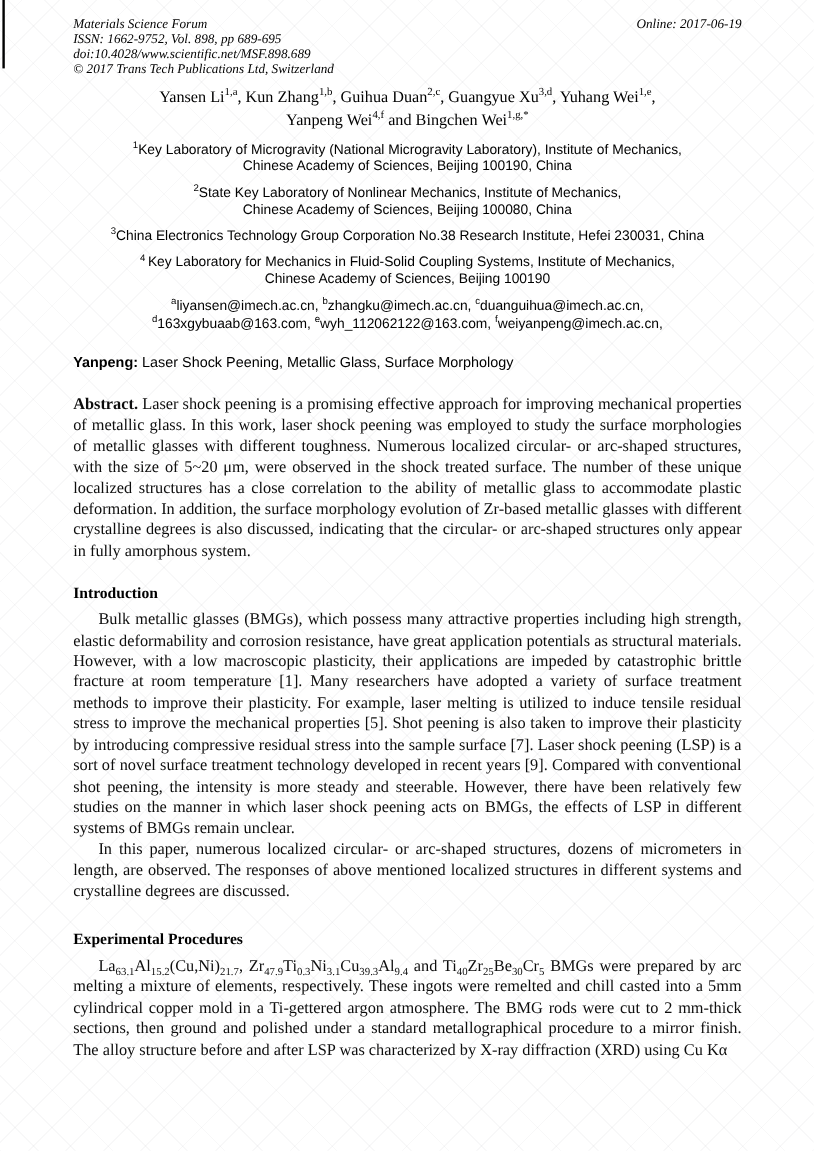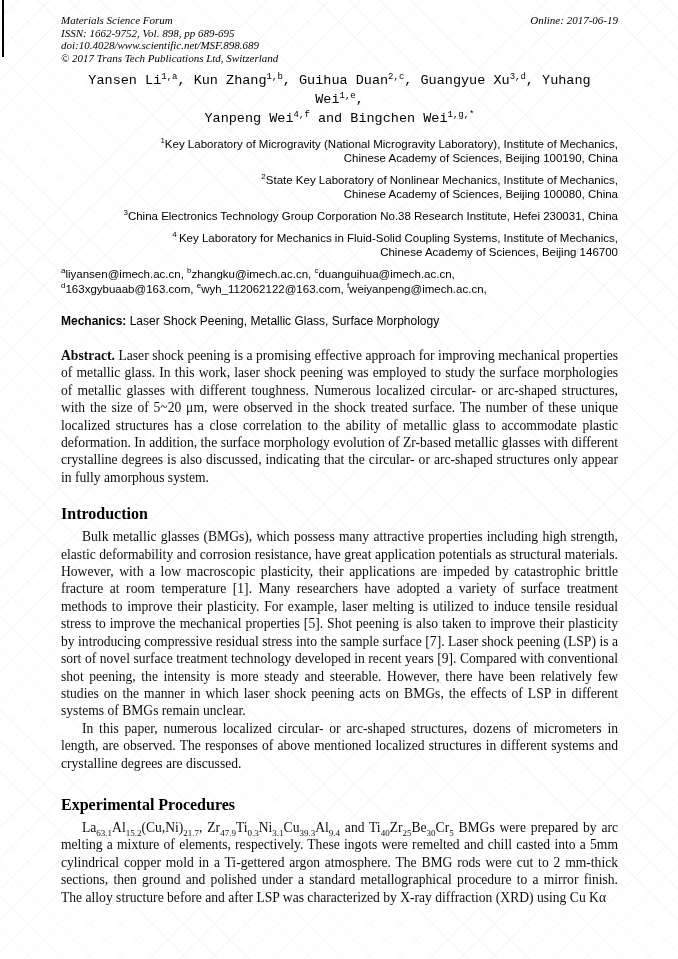--- a/index.html
+++ b/index.html
@@ -43,39 +43,39 @@
     text-align: center;
     font-family: "Liberation Sans", sans-serif;
     font-size: 16px; font-weight: bold;
     line-height: 19px;
     color: #000;
   }
   
   .authors {
     margin-top: 7px;
     text-align: center;
-    font-family: Liberation Mono, monospace;
+    font-family: Liberation Serif, serif;
     font-size: 13.5px; line-height: 19px;
     color: #000;
   }
   .authors sup { font-size: 9px; vertical-align: super; line-height: 0; }
   
   .affiliations {
     margin-top: 9px;
-    text-align: right;
+    text-align: center;
     font-family: "Liberation Sans", sans-serif;
     font-size: 11.5px; line-height: 14px;
     color: #000;
   }
   .affiliation { margin-bottom: 8px; }
   .affiliation sup { font-size: 8px; vertical-align: super; line-height: 0; }
   
   .emails {
     margin-top: 3px;
-    text-align: left;
+    text-align: center;
     font-family: "Liberation Sans", sans-serif;
     font-size: 11.5px; line-height: 15px;
     color: #000;
   }
   .emails sup { font-size: 8px; vertical-align: super; line-height: 0; }
   
   .keywords {
     margin-top: 17px;
     font-family: "Liberation Sans", sans-serif;
     font-size: 12px; line-height: 15px;
@@ -86,21 +86,21 @@
   .body-text {
     font-family: "Liberation Serif", serif;
     font-size: 13.6px; line-height: 17.4px;
     text-align: justify;
     color: #0d0d0d;
   }
   .abstract { margin-top: 18px; }
   .indent { text-indent: 21px; }
   h2.section-heading {
     font-family: "Liberation Serif", serif;
-    font-size: 16px; font-weight: bold;
+    font-size: 13px; font-weight: bold;
     color: #000;
   }
   .heading-intro { margin-top: 19px; margin-bottom: 5px; }
   .heading-exp   { margin-top: 24px; margin-bottom: 5px; }
   sub { font-size: 9px; vertical-align: sub; line-height: 0; }
 </style>
 </head>
 <body>
 
 <div class="watermark"></div>
@@ -132,30 +132,30 @@
     <div class="affiliation">
       <div><sup>2</sup><span>State Key Laboratory of Nonlinear Mechanics, Institute of Mechanics,</span></div>
       <div>Chinese Academy of Sciences, Beijing 100080, China</div>
     </div>
     <div class="affiliation">
       <div><sup>3</sup><span>China Electronics Technology Group Corporation No.38 Research Institute, Hefei 230031, China</span></div>
       <div></div>
     </div>
     <div class="affiliation">
       <div><sup>4 </sup><span>Key Laboratory for Mechanics in Fluid-Solid Coupling Systems, Institute of Mechanics,</span></div>
-      <div>Chinese Academy of Sciences, Beijing 146700</div>
+      <div>Chinese Academy of Sciences, Beijing 100190</div>
     </div>
   </div>
 
   <div class="emails">
     <div><span><sup>a</sup><span>liyansen@imech.ac.cn</span><span>, </span></span><span><sup>b</sup><span>zhangku@imech.ac.cn</span><span>, </span></span><span><sup>c</sup><span>duanguihua@imech.ac.cn</span><span>,</span></span></div>
     <div><span><sup>d</sup><span>163xgybuaab@163.com</span><span>, </span></span><span><sup>e</sup><span>wyh_112062122@163.com</span><span>, </span></span><span><sup>f</sup><span>weiyanpeng@imech.ac.cn</span><span>,</span></span></div>
   </div>
 
-  <div class="keywords"><b>Mechanics:</b><span> Laser Shock Peening, Metallic Glass, Surface Morphology</span></div>
+  <div class="keywords"><b>Yanpeng:</b><span> Laser Shock Peening, Metallic Glass, Surface Morphology</span></div>
 
   <p class="body-text abstract"><b>Abstract.</b><span> Laser shock peening is a promising effective approach for improving mechanical properties of metallic glass. In this work, laser shock peening was employed to study the surface morphologies of metallic glasses with different toughness. Numerous localized circular- or arc-shaped structures, with the size of 5~20 μm, were observed in the shock treated surface. The number of these unique localized structures has a close correlation to the ability of metallic glass to accommodate plastic deformation. In addition, the surface morphology evolution of Zr-based metallic glasses with different crystalline degrees is also discussed, indicating that the circular- or arc-shaped structures only appear in fully amorphous system.</span></p>
 
   <h2 class="section-heading heading-intro">Introduction</h2>
   <p class="body-text indent">Bulk metallic glasses (BMGs), which possess many attractive properties including high strength, elastic deformability and corrosion resistance, have great application potentials as structural materials. However, with a low macroscopic plasticity, their applications are impeded by catastrophic brittle fracture at room temperature [1]. Many researchers have adopted a variety of surface treatment methods to improve their plasticity. For example, laser melting is utilized to induce tensile residual stress to improve the mechanical properties [5]. Shot peening is also taken to improve their plasticity by introducing compressive residual stress into the sample surface [7]. Laser shock peening (LSP) is a sort of novel surface treatment technology developed in recent years [9]. Compared with conventional shot peening, the intensity is more steady and steerable. However, there have been relatively few studies on the manner in which laser shock peening acts on BMGs, the effects of LSP in different systems of BMGs remain unclear.</p>
   <p class="body-text indent">In this paper, numerous localized circular- or arc-shaped structures, dozens of micrometers in length, are observed. The responses of above mentioned localized structures in different systems and crystalline degrees are discussed.</p>
 
   <h2 class="section-heading heading-exp">Experimental Procedures</h2>
   <p class="body-text indent"><span><span>La</span><sub>63.1</sub><span>Al</span><sub>15.2</sub><span>(Cu,Ni)</span><sub>21.7</sub></span><span>, </span><span><span>Zr</span><sub>47.9</sub><span>Ti</span><sub>0.3</sub><span>Ni</span><sub>3.1</sub><span>Cu</span><sub>39.3</sub><span>Al</span><sub>9.4</sub></span><span> and </span><span><span>Ti</span><sub>40</sub><span>Zr</span><sub>25</sub><span>Be</span><sub>30</sub><span>Cr</span><sub>5</sub></span><span> BMGs were prepared by arc melting a mixture of elements, respectively. These ingots were remelted and chill casted into a 5mm cylindrical copper mold in a Ti-gettered argon atmosphere. The BMG rods were cut to 2 mm-thick sections, then ground and polished under a standard metallographical procedure to a mirror finish. The alloy structure before and after LSP was characterized by X-ray diffraction (XRD) using Cu Kα</span></p>
 

